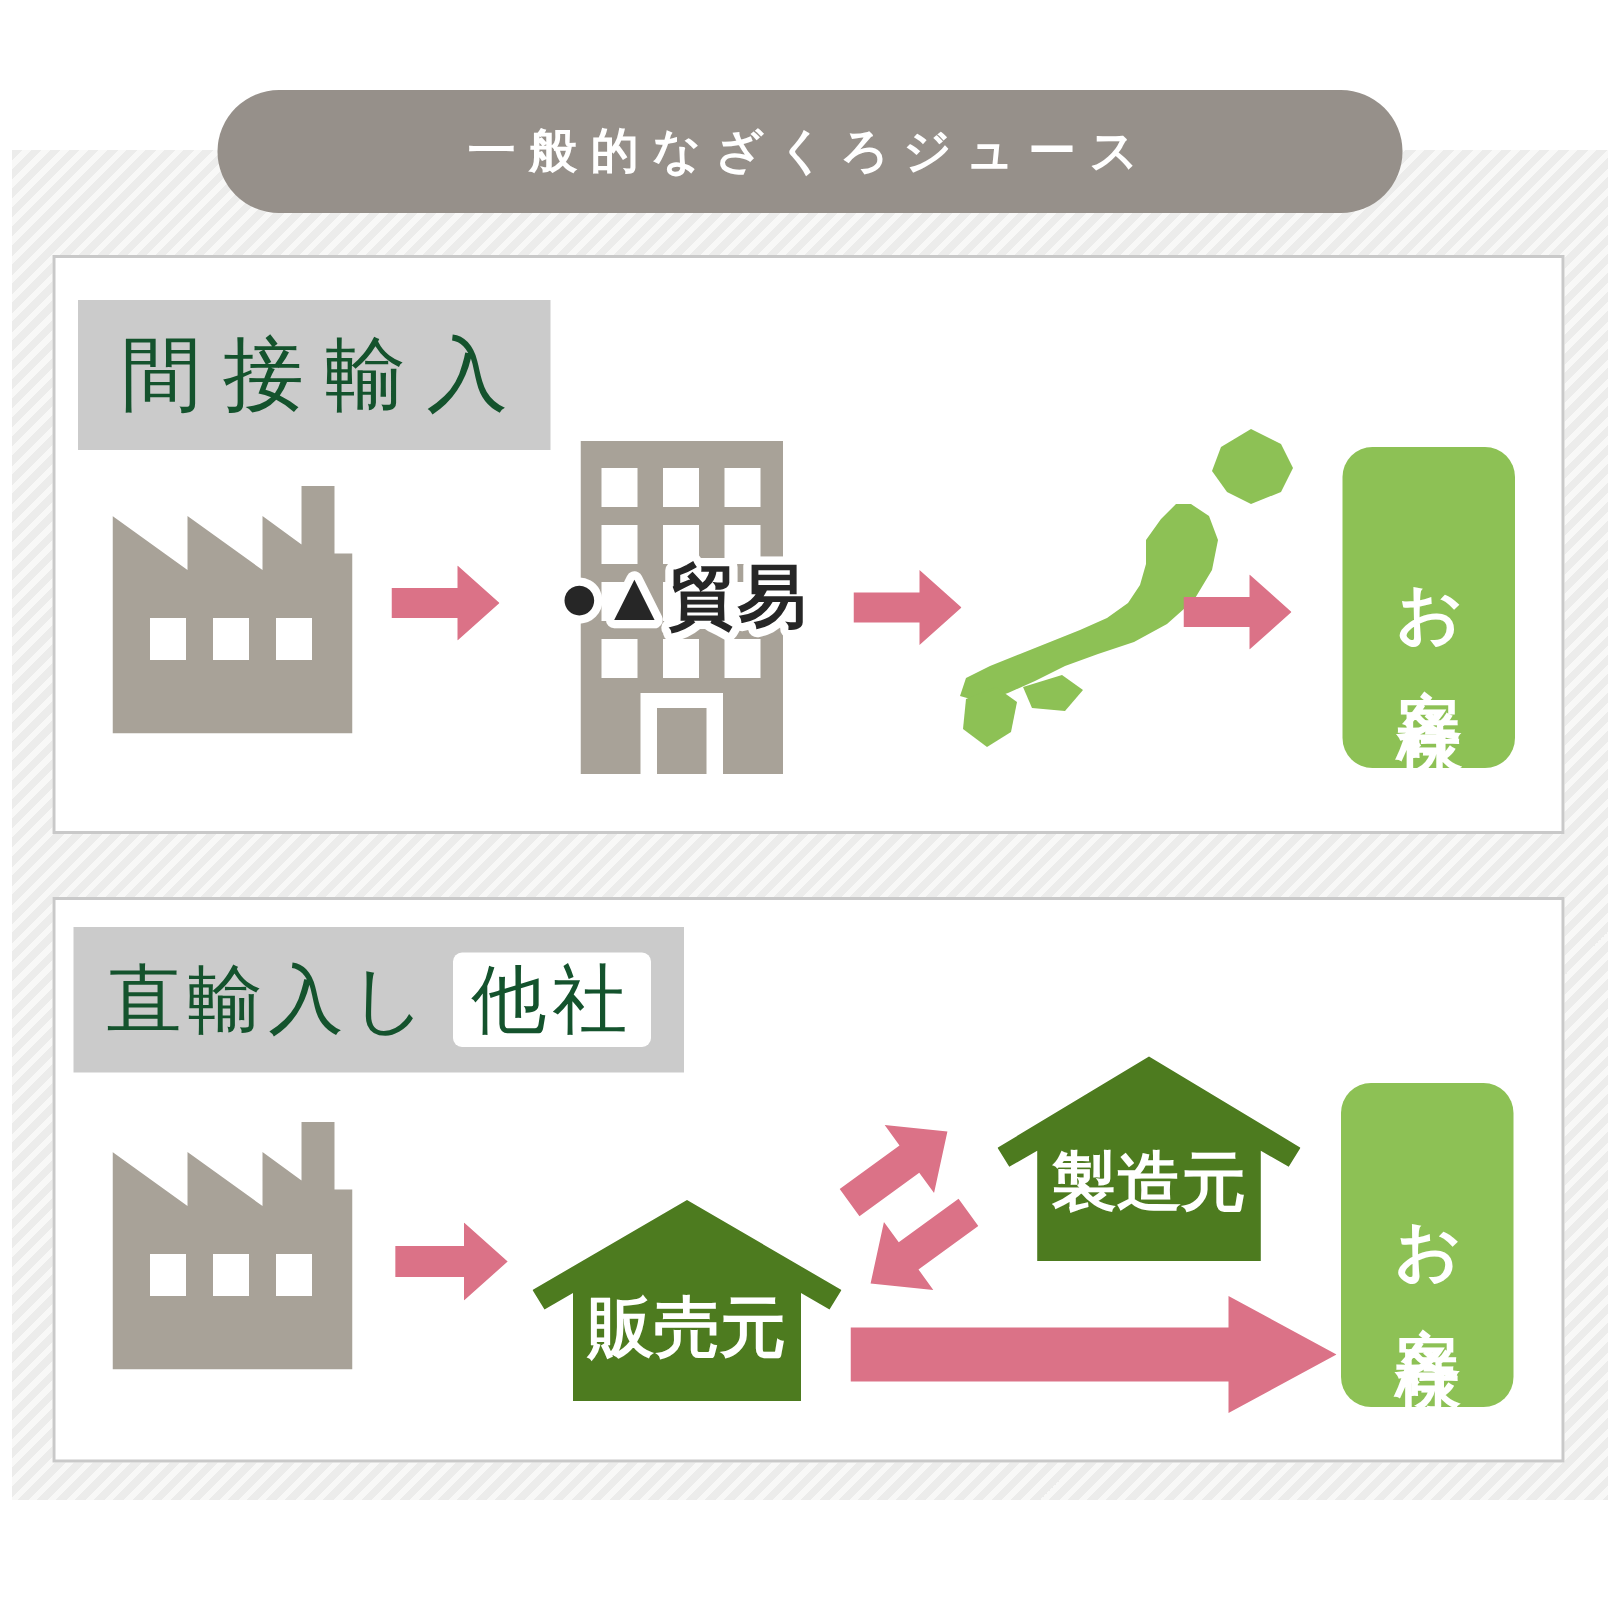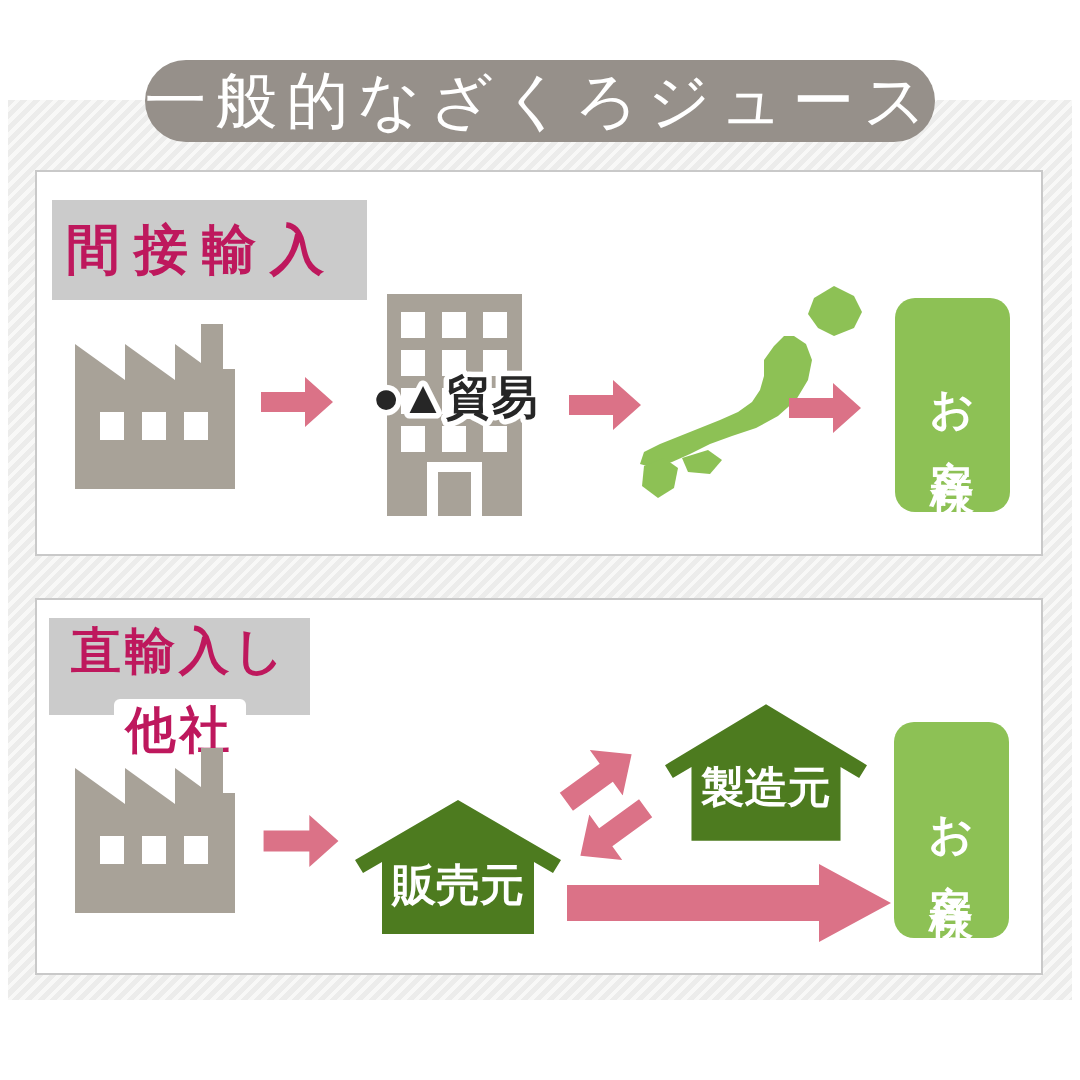--- a/index.html
+++ b/index.html
@@ -13,35 +13,35 @@
     position:absolute;left:8px;right:8px;top:100px;height:900px;
     background:repeating-linear-gradient(135deg,#ececeb 0px,#ececeb 5px,#f8f8f7 5px,#f8f8f7 9px);
   }
   
   .banner{
     position:absolute;left:145px;top:60px;width:790px;height:82px;
     background:#96908a;border-radius:41px;
     display:flex;align-items:center;justify-content:center;
   }
   .banner span{
-    color:#ffffff;font-size:62px;font-weight:400;letter-spacing:9px;white-space:nowrap;
+    color:#ffffff;font-size:32px;font-weight:700;letter-spacing:9px;white-space:nowrap;
   }
   
   .panel{
     position:absolute;left:35px;width:1008px;background:#ffffff;
     border:2px solid #c9c9c9;box-sizing:border-box;
   }
   .panel1{top:170px;height:386px;}
   .panel2{top:598px;height:377px;}
   .panel-header{
-    position:absolute;background:#cbcbcb;color:#be185d;font-weight:700;
-    display:flex;align-items:center;justify-content:flex-start;white-space:nowrap;
+    position:absolute;background:#cbcbcb;color:#14532d;font-weight:400;
+    display:flex;align-items:center;justify-content:center;white-space:nowrap;
   }
   .header1{left:15px;top:28px;width:315px;height:100px;font-size:54px;letter-spacing:14px;padding-left:14px;box-sizing:border-box;}
-  .header2{left:12px;top:18px;height:97px;font-size:50px;letter-spacing:4px;padding:0 22px;gap:14px;flex-direction:column;}
+  .header2{left:12px;top:18px;height:97px;font-size:50px;letter-spacing:4px;padding:0 22px;gap:14px;}
   .hl-box{
     background:#ffffff;border-radius:6px;padding:4px 12px;line-height:1.1;
   }
   
   .abs{position:absolute;}
   svg{display:block;}
   .icon-gray{fill:#a8a298;}
   .pink{fill:#db7287;}
   .lgreen{fill:#8dc155;}
   .dgreen{fill:#4d7b1f;}

